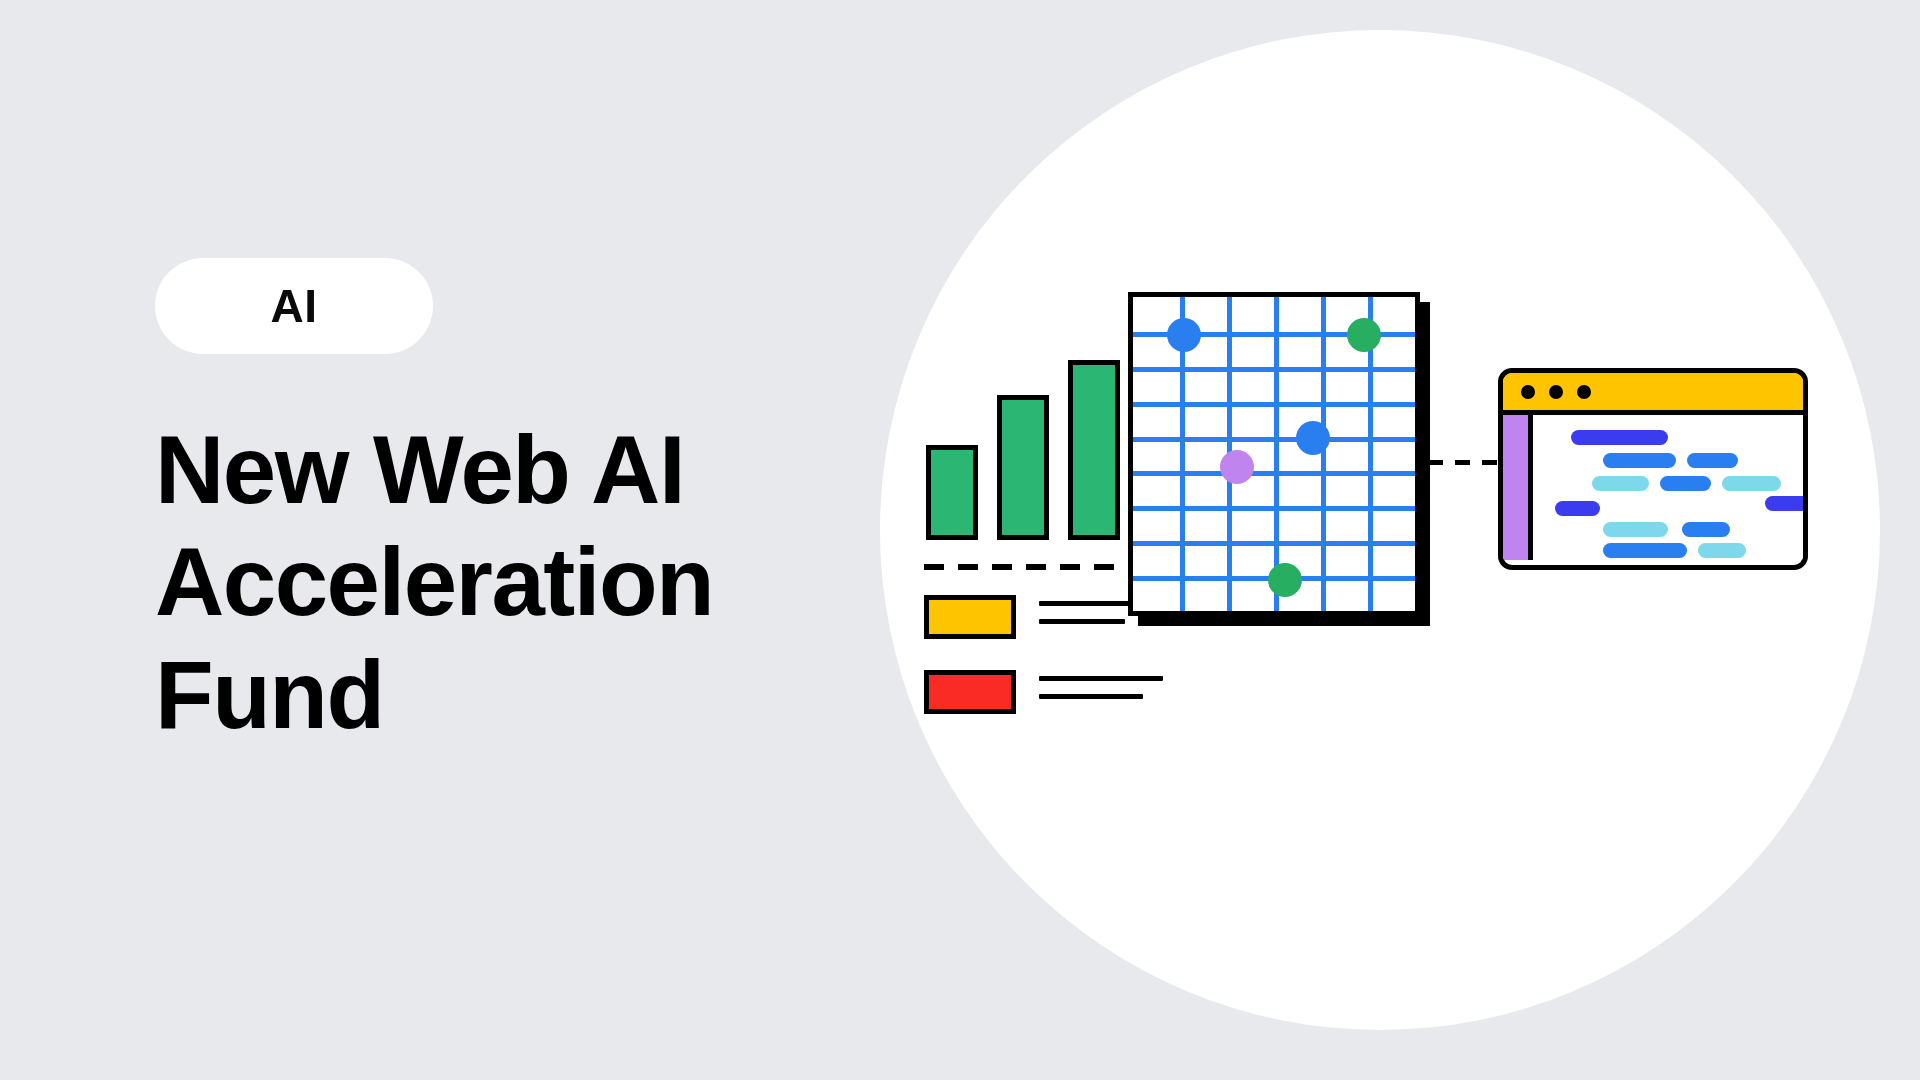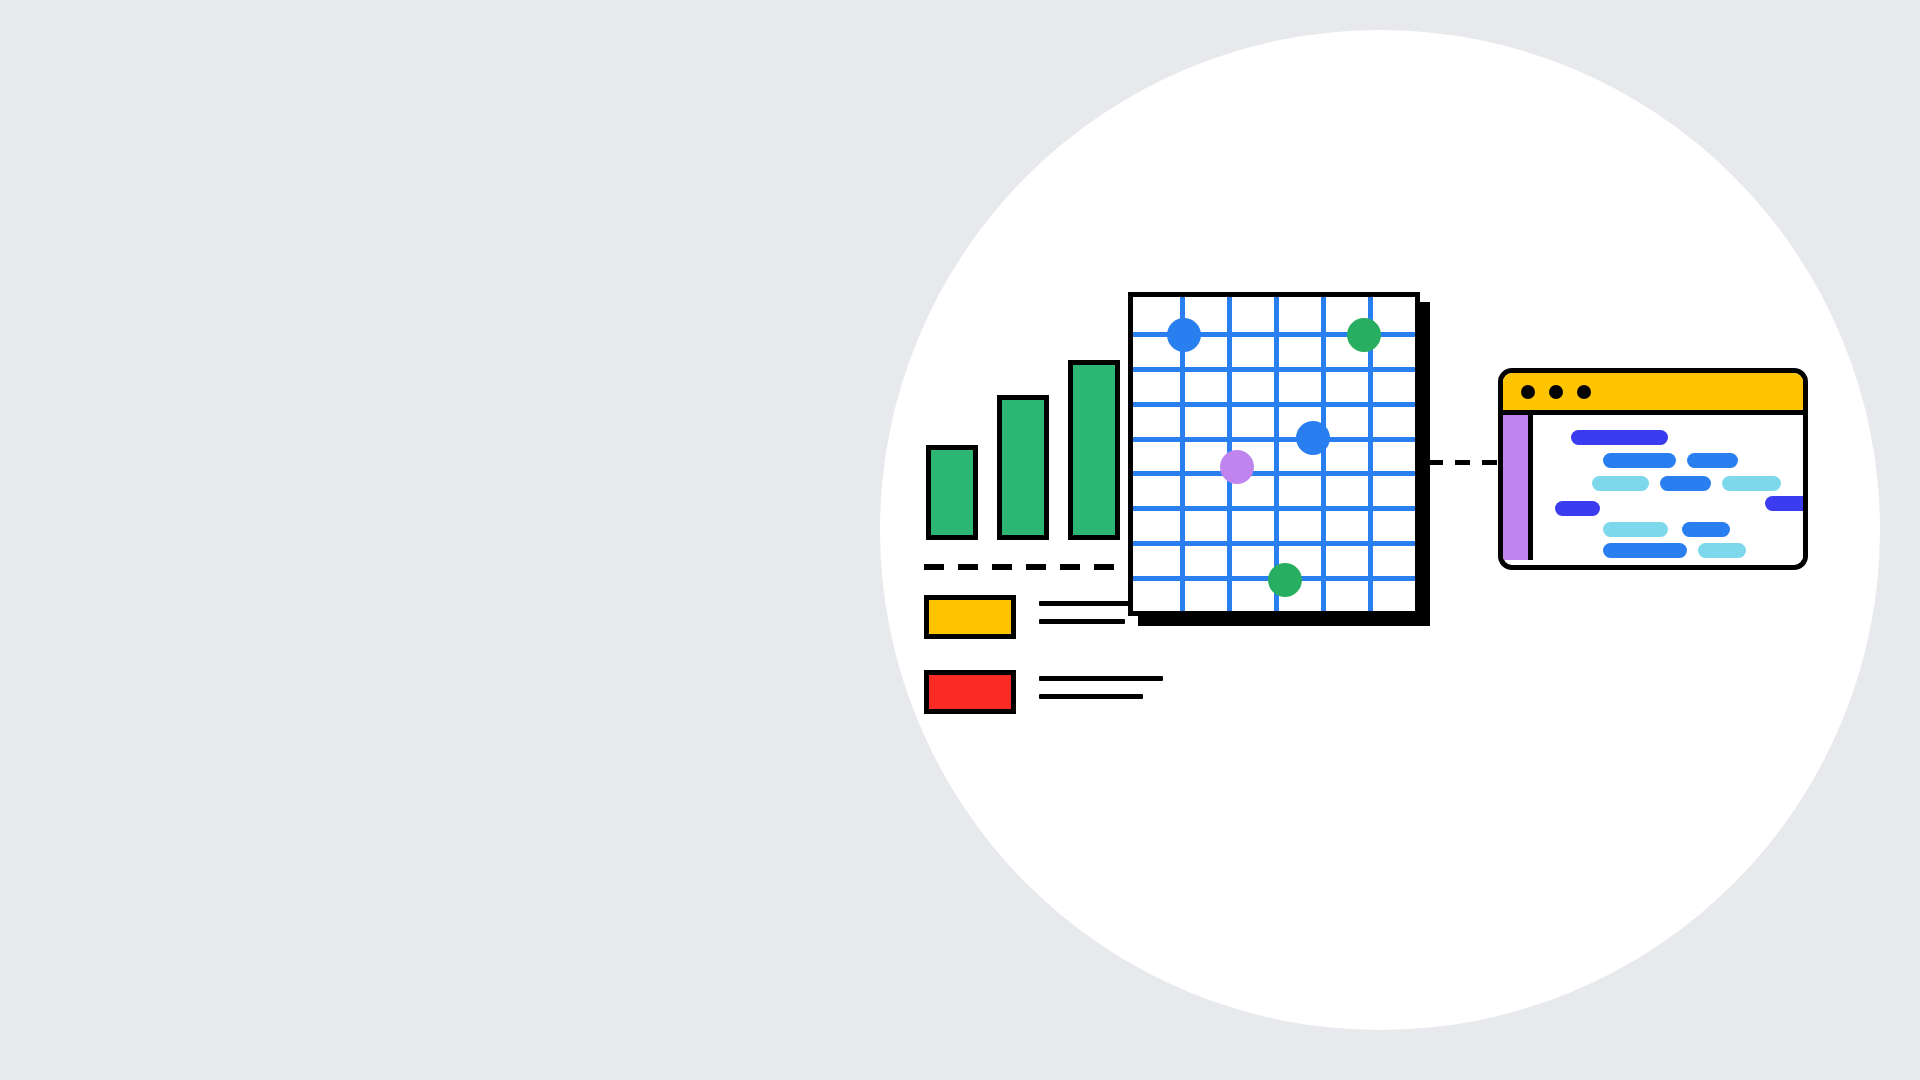--- a/index.html
+++ b/index.html
@@ -154,20 +154,28 @@
     flex:0 0 auto;
   }
   .code-main { position:relative; flex:1; background:#fff; }
   .cpill { position:absolute; height:15px; border-radius:999px; }
 </style>
 </head>
 <body>
 
 <div class="stage">
 
+  <div class="left-col">
+
+    <div class="pill">
+      <span class="pill-label">AI</span>
+    </div>
+
+    <h1 class="headline">New Web AI Acceleration Fund</h1>
+  </div>
 
   <div class="illus-wrap">
     <div class="circle-bg"></div>
 
     <div class="art">
 
       <div class="bars">
         <div class="bar b1"></div>
         <div class="bar b2"></div>
         <div class="bar b3"></div>

